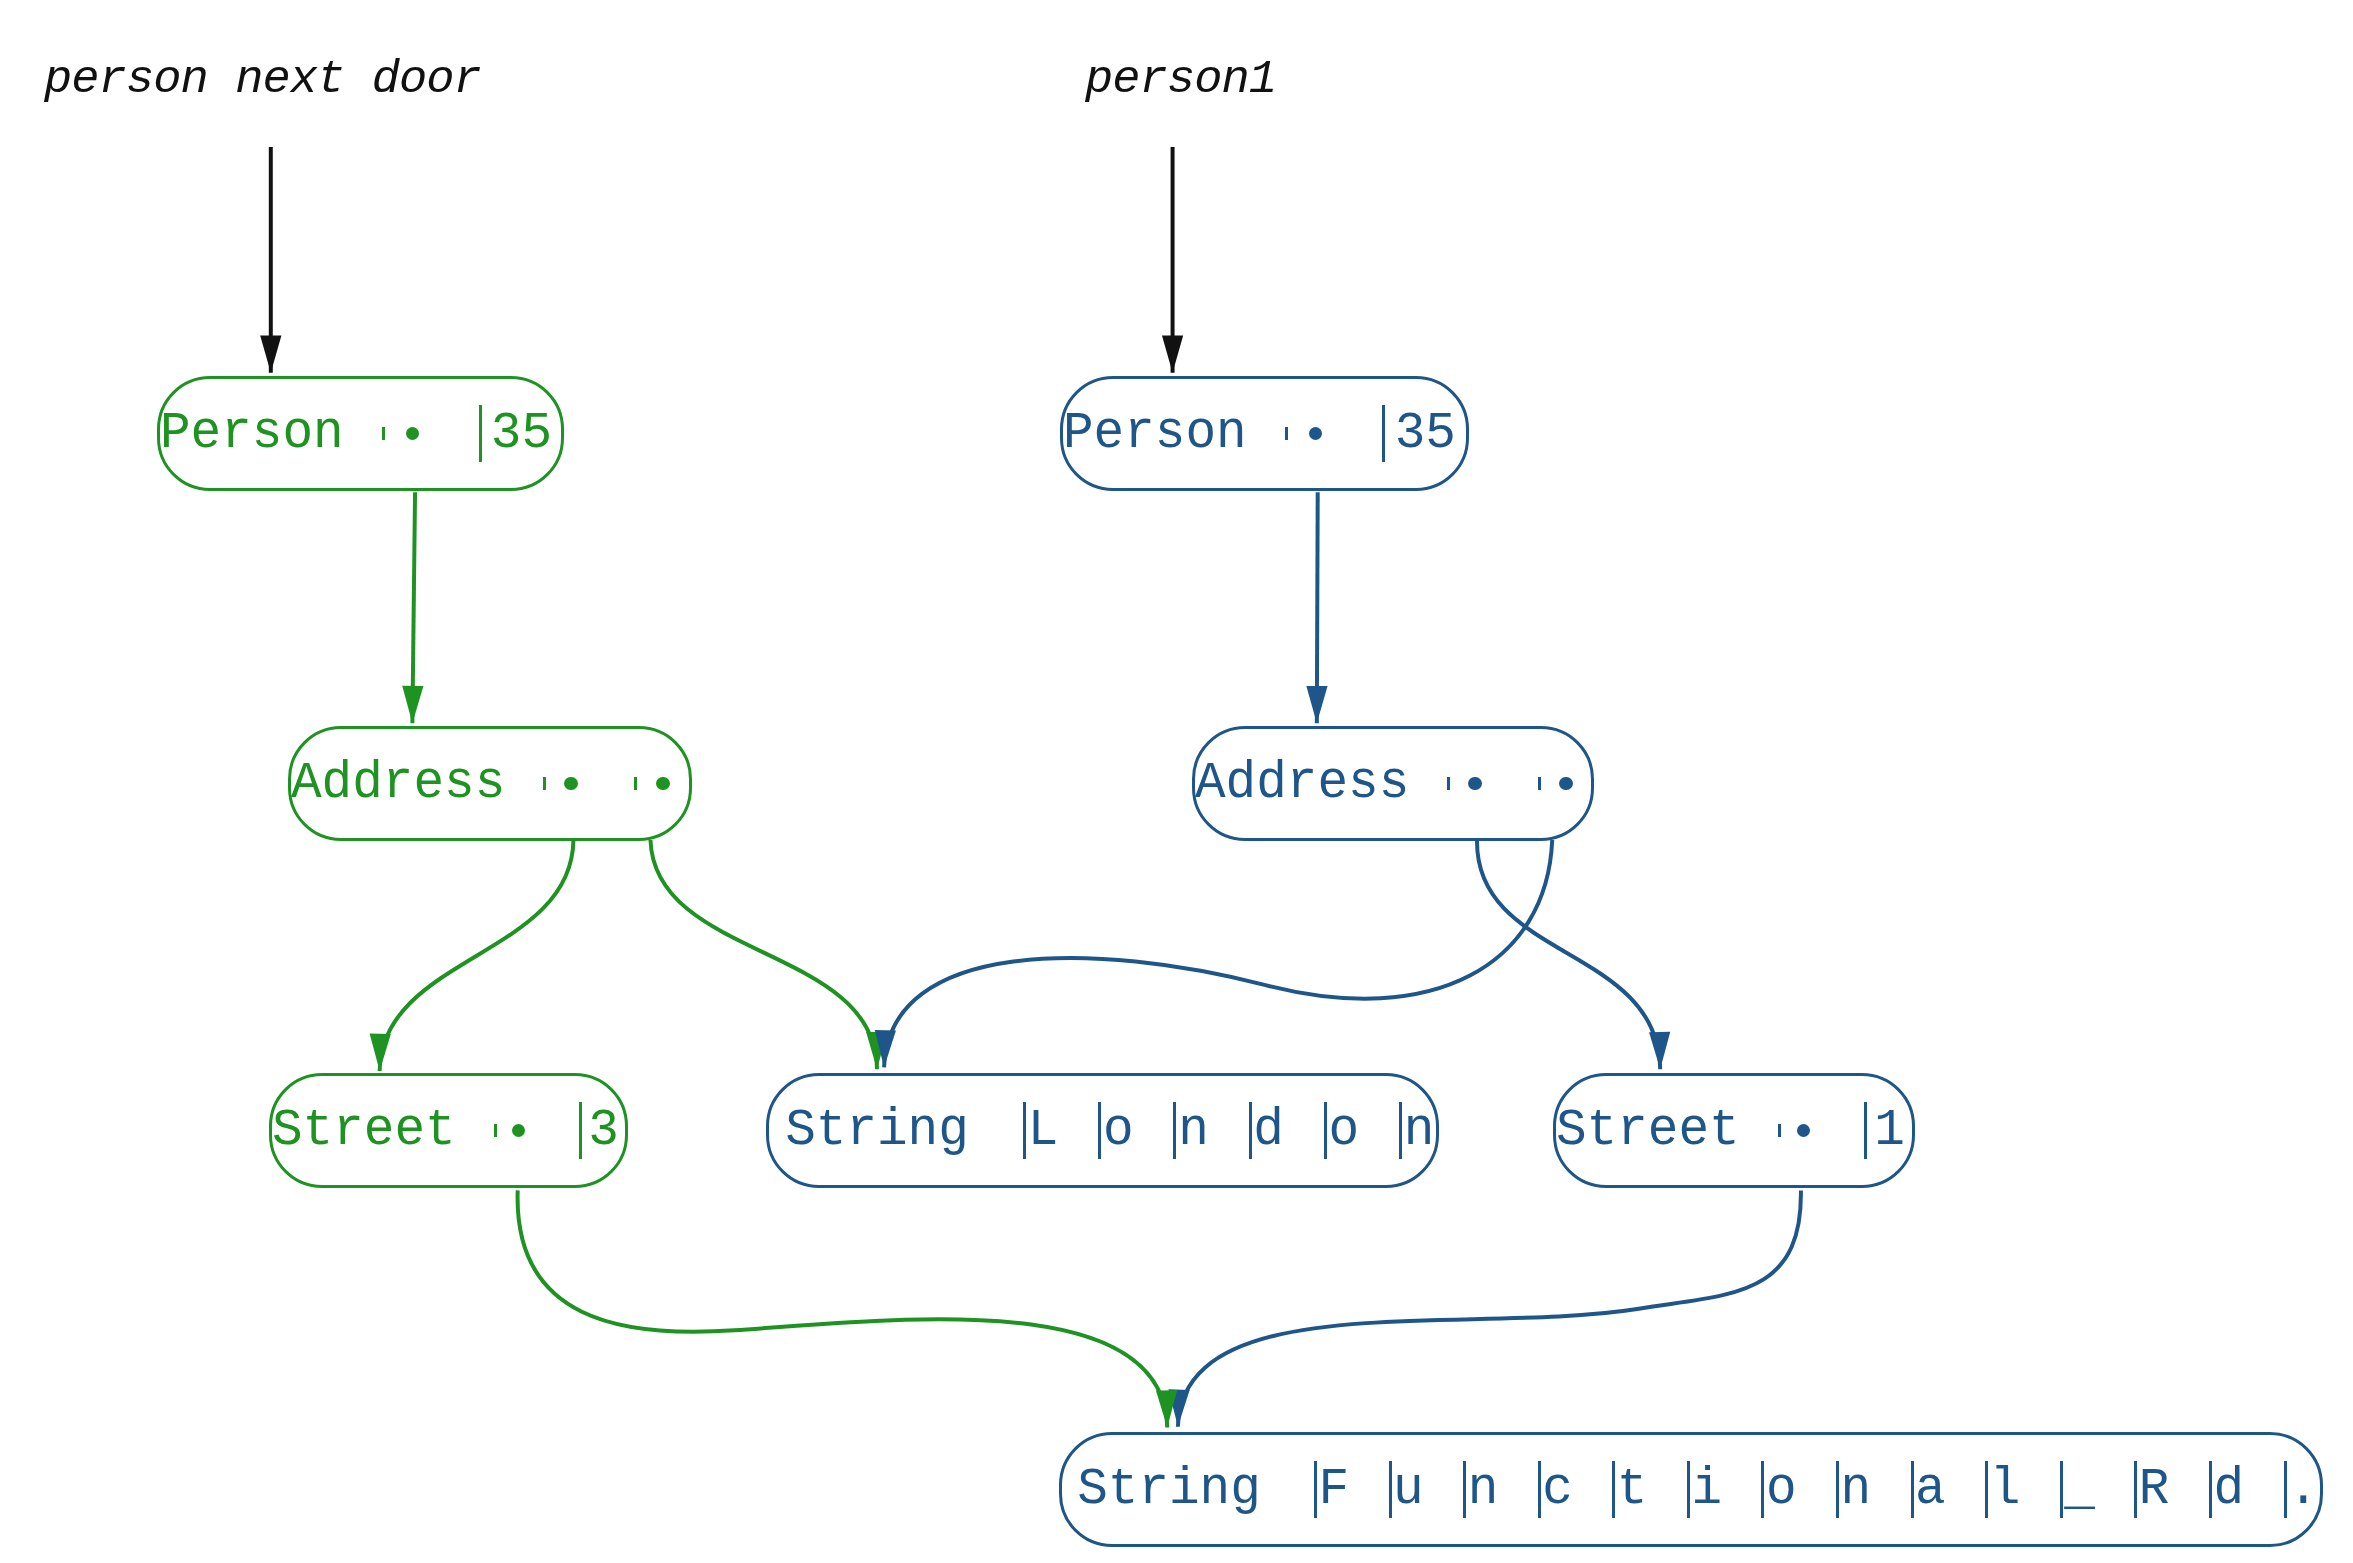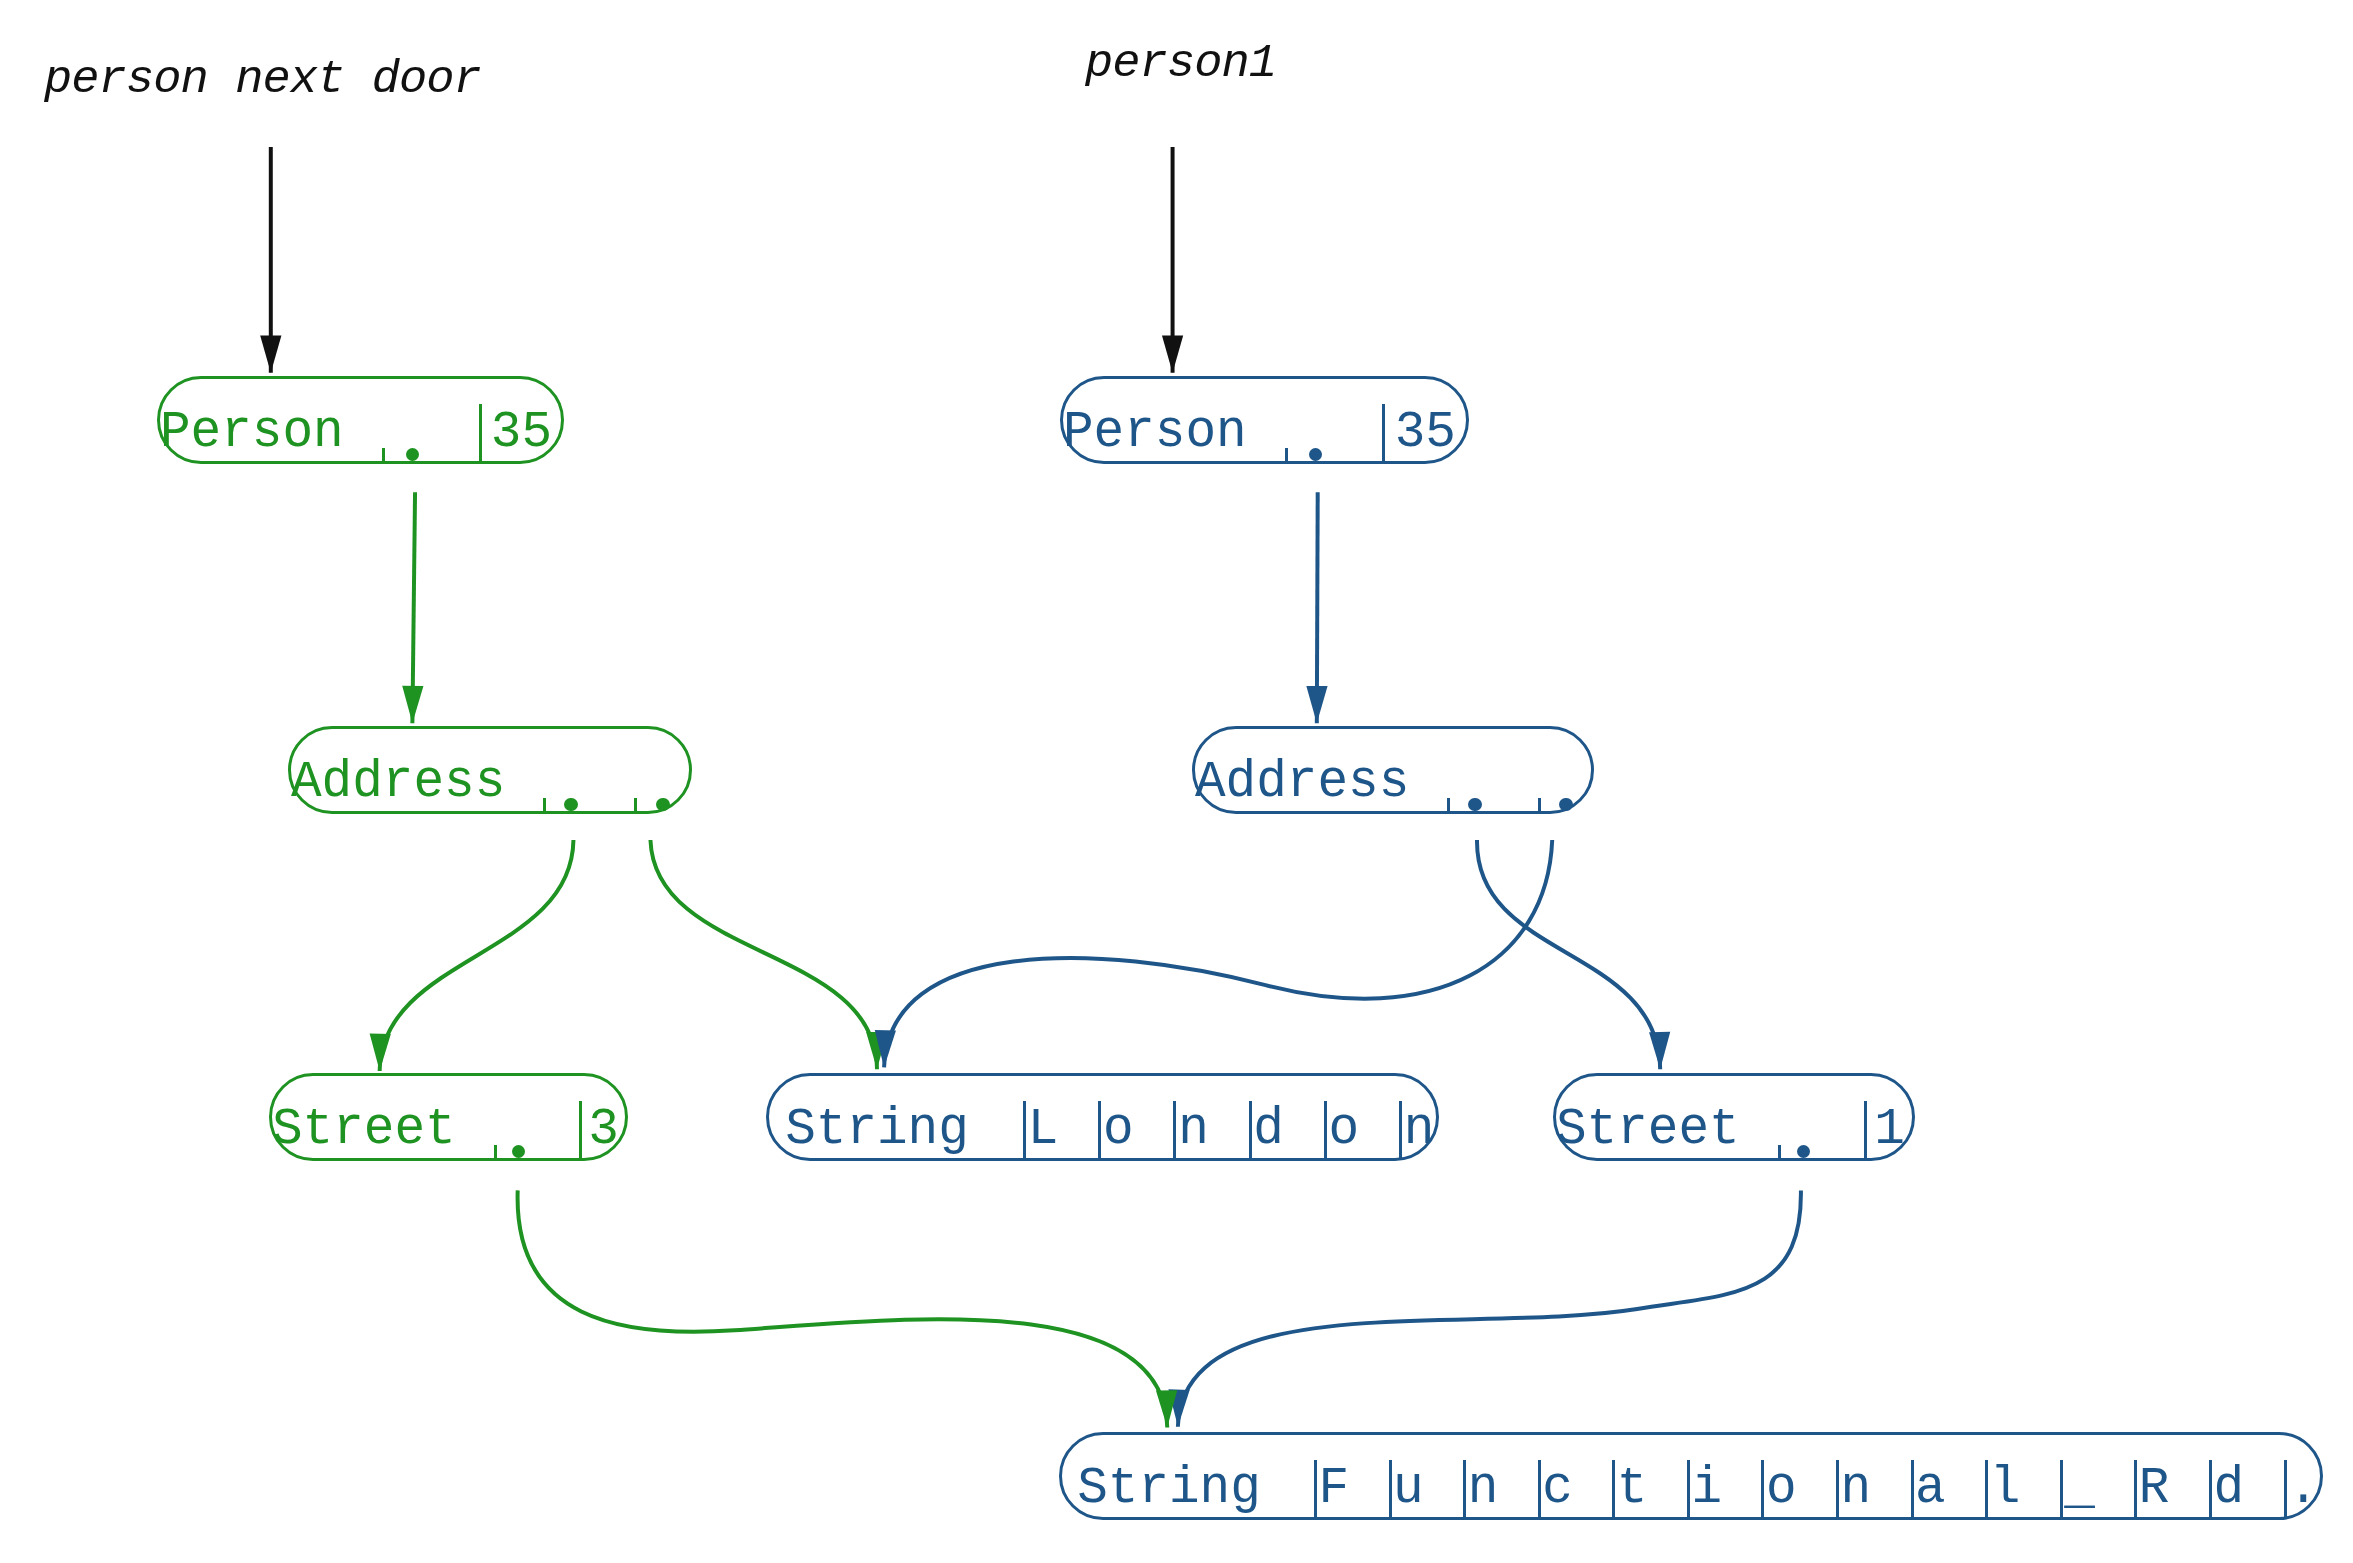--- a/index.html
+++ b/index.html
@@ -17,22 +17,22 @@
     font-size:47px;
     letter-spacing:-0.9px;
     color:#111111;
     white-space:pre;
   }
   svg.wires{position:absolute;left:0;top:0;z-index:1;}
   .node{
     position:absolute;
     z-index:2;
     display:flex;
-    align-items:flex-end;
-    height:88px;
+    align-items:center;
+    height:115px;
     background:#ffffff;
     border:3.5px solid currentColor;
     border-radius:53px;
     box-sizing:border-box;
   }
   .node.green{color:#1e9322;}
   .node.blue{color:#1f5689;}
   .cell{
     display:flex;
     align-items:center;
@@ -78,21 +78,21 @@
     <path d="M 735,949 C 740,1085 990,1068 991,1208" stroke="#1e9322" stroke-width="4.5" fill="none" marker-end="url(#ah-green)"></path>
 
     <path d="M 1754,949 C 1748,1090 1620,1162 1430,1113 C 1240,1064 1004,1060 999,1206" stroke="#1f5689" stroke-width="4.5" fill="none" marker-end="url(#ah-blue)"></path>
     <path d="M 1669,949 C 1667,1085 1874,1068 1876,1208" stroke="#1f5689" stroke-width="4.5" fill="none" marker-end="url(#ah-blue)"></path>
 
     <path d="M 2035,1345 C 2037,1468 1952,1462 1850,1479 C 1660,1509 1336,1452 1331,1612" stroke="#1f5689" stroke-width="4.5" fill="none" marker-end="url(#ah-blue)"></path>
     <path d="M 585,1345 C 580,1490 700,1512 830,1503 C 1010,1491 1316,1454 1319,1613" stroke="#1e9322" stroke-width="4.5" fill="none" marker-end="url(#ah-green)"></path>
   </svg>
 
   <div class="var-label" style="left:44px;top:53px;">person next door</div>
-  <div class="var-label" style="left:1085px;top:37px;text-align:right;">person1</div>
+  <div class="var-label" style="left:1085px;top:53px;text-align:right;">person1</div>
 
   <div class="node green" style="left:157px;top:376px;width:407px;">
     <div class="cell type">Person</div>
     <div class="cell" style="width:77px;">
       <span class="dot"></span>
     </div>
     <div class="cell" style="width:107px;">35</div>
   </div>
 
   <div class="node blue" style="left:1060px;top:376px;width:409px;">

